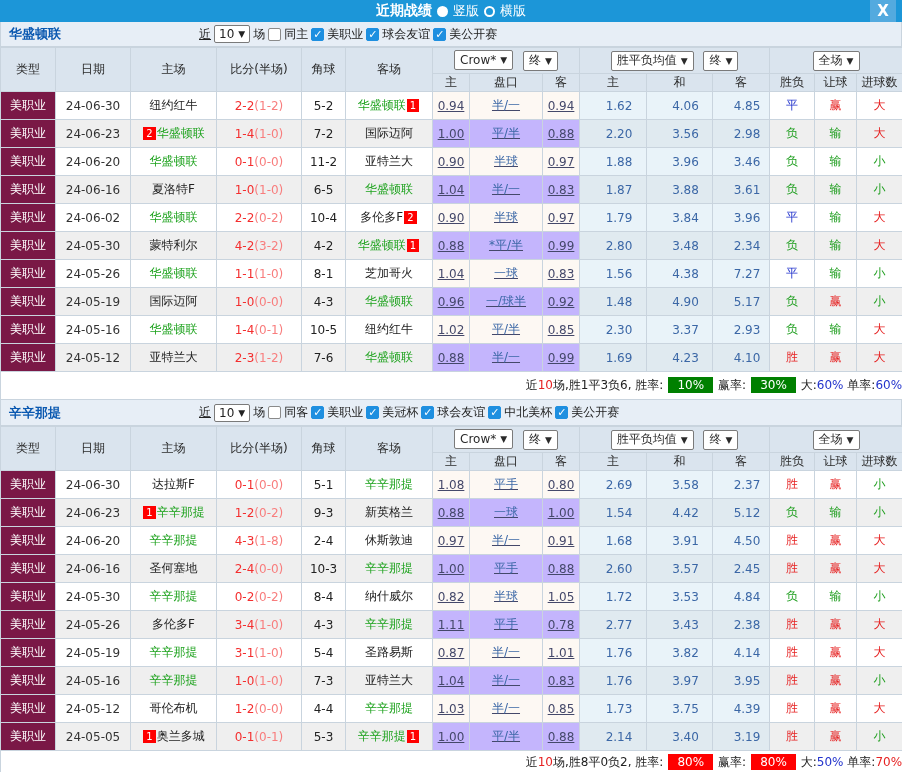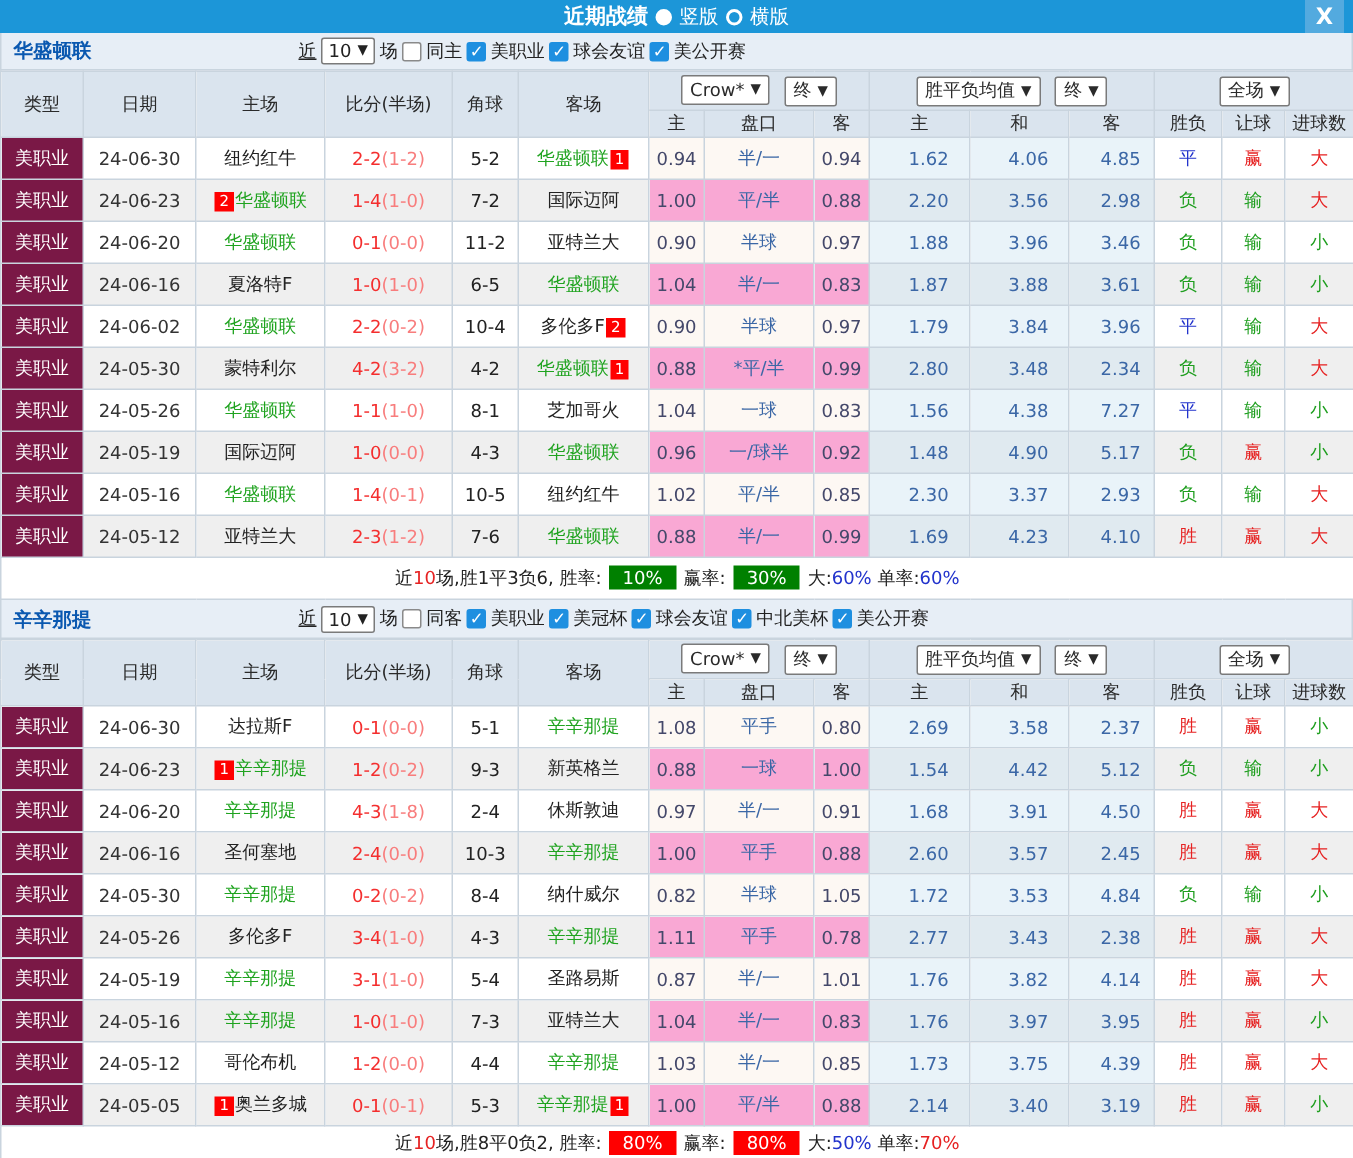--- a/index.html
+++ b/index.html
@@ -40,36 +40,36 @@
   thead tr.subrow th { height:17px; }
   thead .hsel { display:inline-flex; align-items:center; gap:4px; border:1px solid #7a7a7a;
     border-radius:2px; background:#fff; padding:0 5px; height:20px; margin:0 3px; cursor:pointer; }
   thead .hsel .arr { font-size:9px; }
 
   tbody td { height:28px; }
   tr.odd  td { background:#ffffff; }
   tr.even td { background:#efefef; }
   td.type { background:#7a1846 !important; color:#fff; }
   tr.odd  td.asia { background:#fdf8f3; }
-  tr.even td.asia { background:#f9a8d4; }
+  tr.even td.asia { background:#c4b5fd; }
   tr.odd  td.euro { background:#e9f3f9; }
   tr.even td.euro { background:#e0eaf0;margin-top:21px; }
   td.date { color:#333; }
   .teamname { color:#222;text-align:center; }
   .teamname.green { color:#1fa31f; }
   .badge { display:inline-block; background:#ff0000; color:#fff; font-size:10px;
     line-height:13px; padding:0 3px; margin:0 1px; }
   .score-main { color:#f42e2e; }
   .score-half { color:#f87d7d; }
-  td.asia { color:#44486a; }
+  td.asia { color:#44486a;text-decoration:underline; }
   .handicap { color:#3b67a6; }
   td.euro { color:#3b67a6;padding-left:12px; }
 
   
-  .sumrow td { background:#fff; text-align:center; }
+  .sumrow td { background:#fff; text-align:right; }
   .sum-badge { display:inline-block; color:#fff; padding:1px 9px; margin:0 5px; }
 
   .section1 .sumrow td { height:28px; }
   .section2 .sumrow td { height:24px; }
   .section2 .band { height:26px; }
 </style>
 </head>
 <body>
 
 <div class="titlebar">

